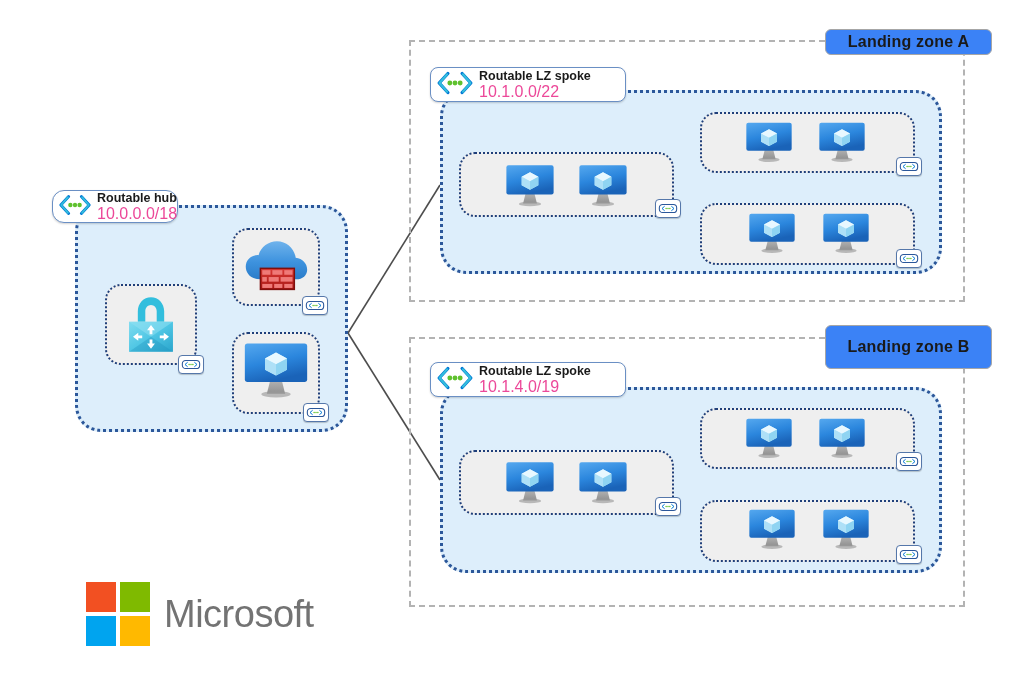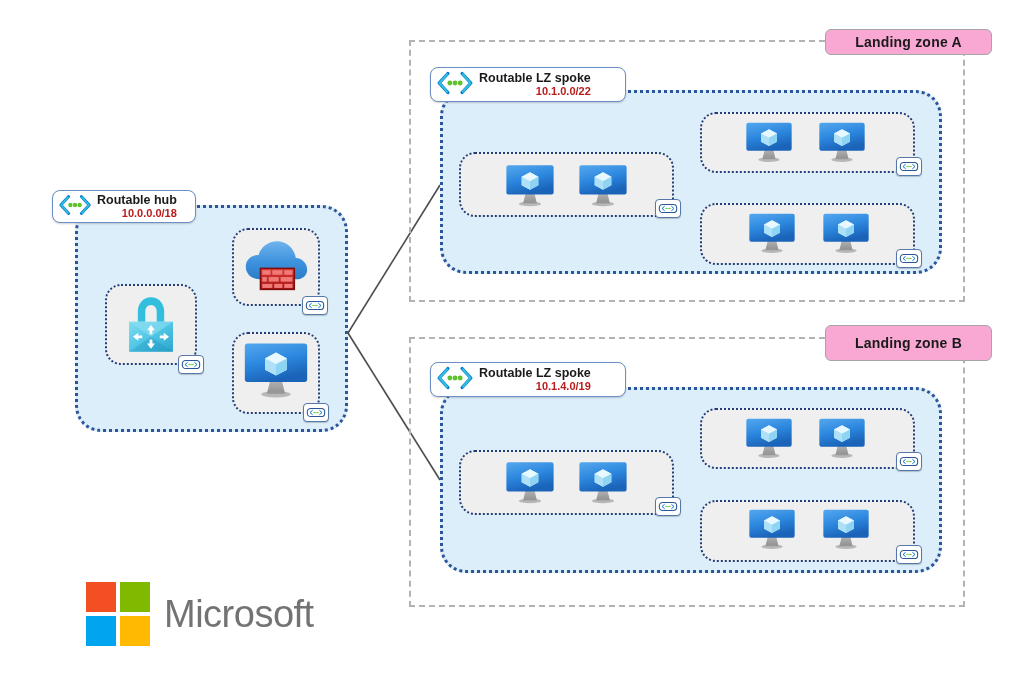--- a/index.html
+++ b/index.html
@@ -8,39 +8,39 @@
     font-family:"Liberation Sans", sans-serif;overflow:hidden;
   }
   .canvas{position:absolute;left:0;top:0;width:1024px;height:683px;}
 
   
   .lz-box{
     position:absolute;border:2px dashed #b3b3b3;background:transparent;
     box-sizing:border-box;
   }
   .lz-label{
-    position:absolute;background:#f9a8d4;border:1px solid #a6a6a6;border-radius:6px;
+    position:absolute;background:#3b82f6;border:1px solid #a6a6a6;border-radius:6px;
     display:flex;align-items:center;justify-content:center;
-    font-size:14px;font-weight:bold;color:#1a1a1a;letter-spacing:.2px;
+    font-size:16px;font-weight:bold;color:#1a1a1a;letter-spacing:.2px;
     box-sizing:border-box;
   }
 
   
   .vnet{
     position:absolute;border:3px dotted #2b579a;border-radius:26px;
     background:#ddeefb;box-sizing:border-box;
   }
   .vnet-label{
     position:absolute;background:#ffffff;border:1.4px solid #6a8fc4;border-radius:8px;
     display:flex;align-items:center;gap:5px;padding:3px 9px 3px 5px;box-sizing:border-box;
     box-shadow:0 1px 2px rgba(0,0,0,.18);
   }
-  .vnet-label .txt{display:flex;flex-direction:column;align-items:flex-end;line-height:1.12;}
+  .vnet-label .txt{display:flex;flex-direction:column;align-items:flex-start;line-height:1.12;}
   .vnet-label .t1{font-size:12.5px;font-weight:bold;color:#1a1a1a;white-space:nowrap;}
-  .vnet-label .t2{font-size:11px;font-weight:bold;color:#b91c1c;white-space:nowrap;}
+  .vnet-label .t2{font-size:16px;font-weight:normal;color:#ec4899;white-space:nowrap;}
 
   
   .subnet{
     position:absolute;border:2.5px dotted #1f3f7a;border-radius:16px;
     background:#efefef;box-sizing:border-box;
   }
   .subnet-badge{
     position:absolute;width:26px;height:19px;background:#ffffff;
     border:1.4px solid #5577aa;border-radius:4px;
     display:flex;align-items:center;justify-content:center;box-sizing:border-box;
@@ -153,21 +153,21 @@
     </defs>
   </svg>
 
   <svg class="conn">
     <line x1="348" y1="333" x2="440" y2="185" stroke="#4d4d4d" stroke-width="1.6"></line>
     <line x1="348" y1="333" x2="440" y2="480" stroke="#4d4d4d" stroke-width="1.6"></line>
   </svg>
 
   <div class="vnet" style="left:75px;top:205px;width:273px;height:227px;"></div>
 
-  <div class="vnet-label" style="left:52px;top:190px;width:144px;height:33px;">
+  <div class="vnet-label" style="left:52px;top:190px;width:126px;height:33px;border-radius:12px;">
     <span class="icon" style="position:relative;">
       <svg width="34" height="22">
           <use href="#sym-vnet"></use>
         </svg>
     </span>
     <span class="txt">
       <span class="t1">Routable hub</span>
       <span class="t2">10.0.0.0/18</span>
     </span>
   </div>
@@ -270,21 +270,21 @@
         <use href="#sym-vm"></use>
       </svg>
   </span>
   <div class="subnet-badge" style="left:896px;top:249px;">
     <svg width="20" height="13">
         <use href="#sym-subnet"></use>
       </svg>
   </div>
 
   <div class="lz-box" style="left:409px;top:337px;width:556px;height:270px;"></div>
-  <div class="lz-label" style="left:825px;top:325px;width:167px;height:36px;">Landing zone B</div>
+  <div class="lz-label" style="left:825px;top:325px;width:167px;height:44px;">Landing zone B</div>
 
   <div class="vnet" style="left:440px;top:387px;width:502px;height:186px;"></div>
 
   <div class="vnet-label" style="left:430px;top:362px;width:196px;height:35px;">
     <span class="icon" style="position:relative;">
       <svg width="38" height="24">
           <use href="#sym-vnet"></use>
         </svg>
     </span>
     <span class="txt">

